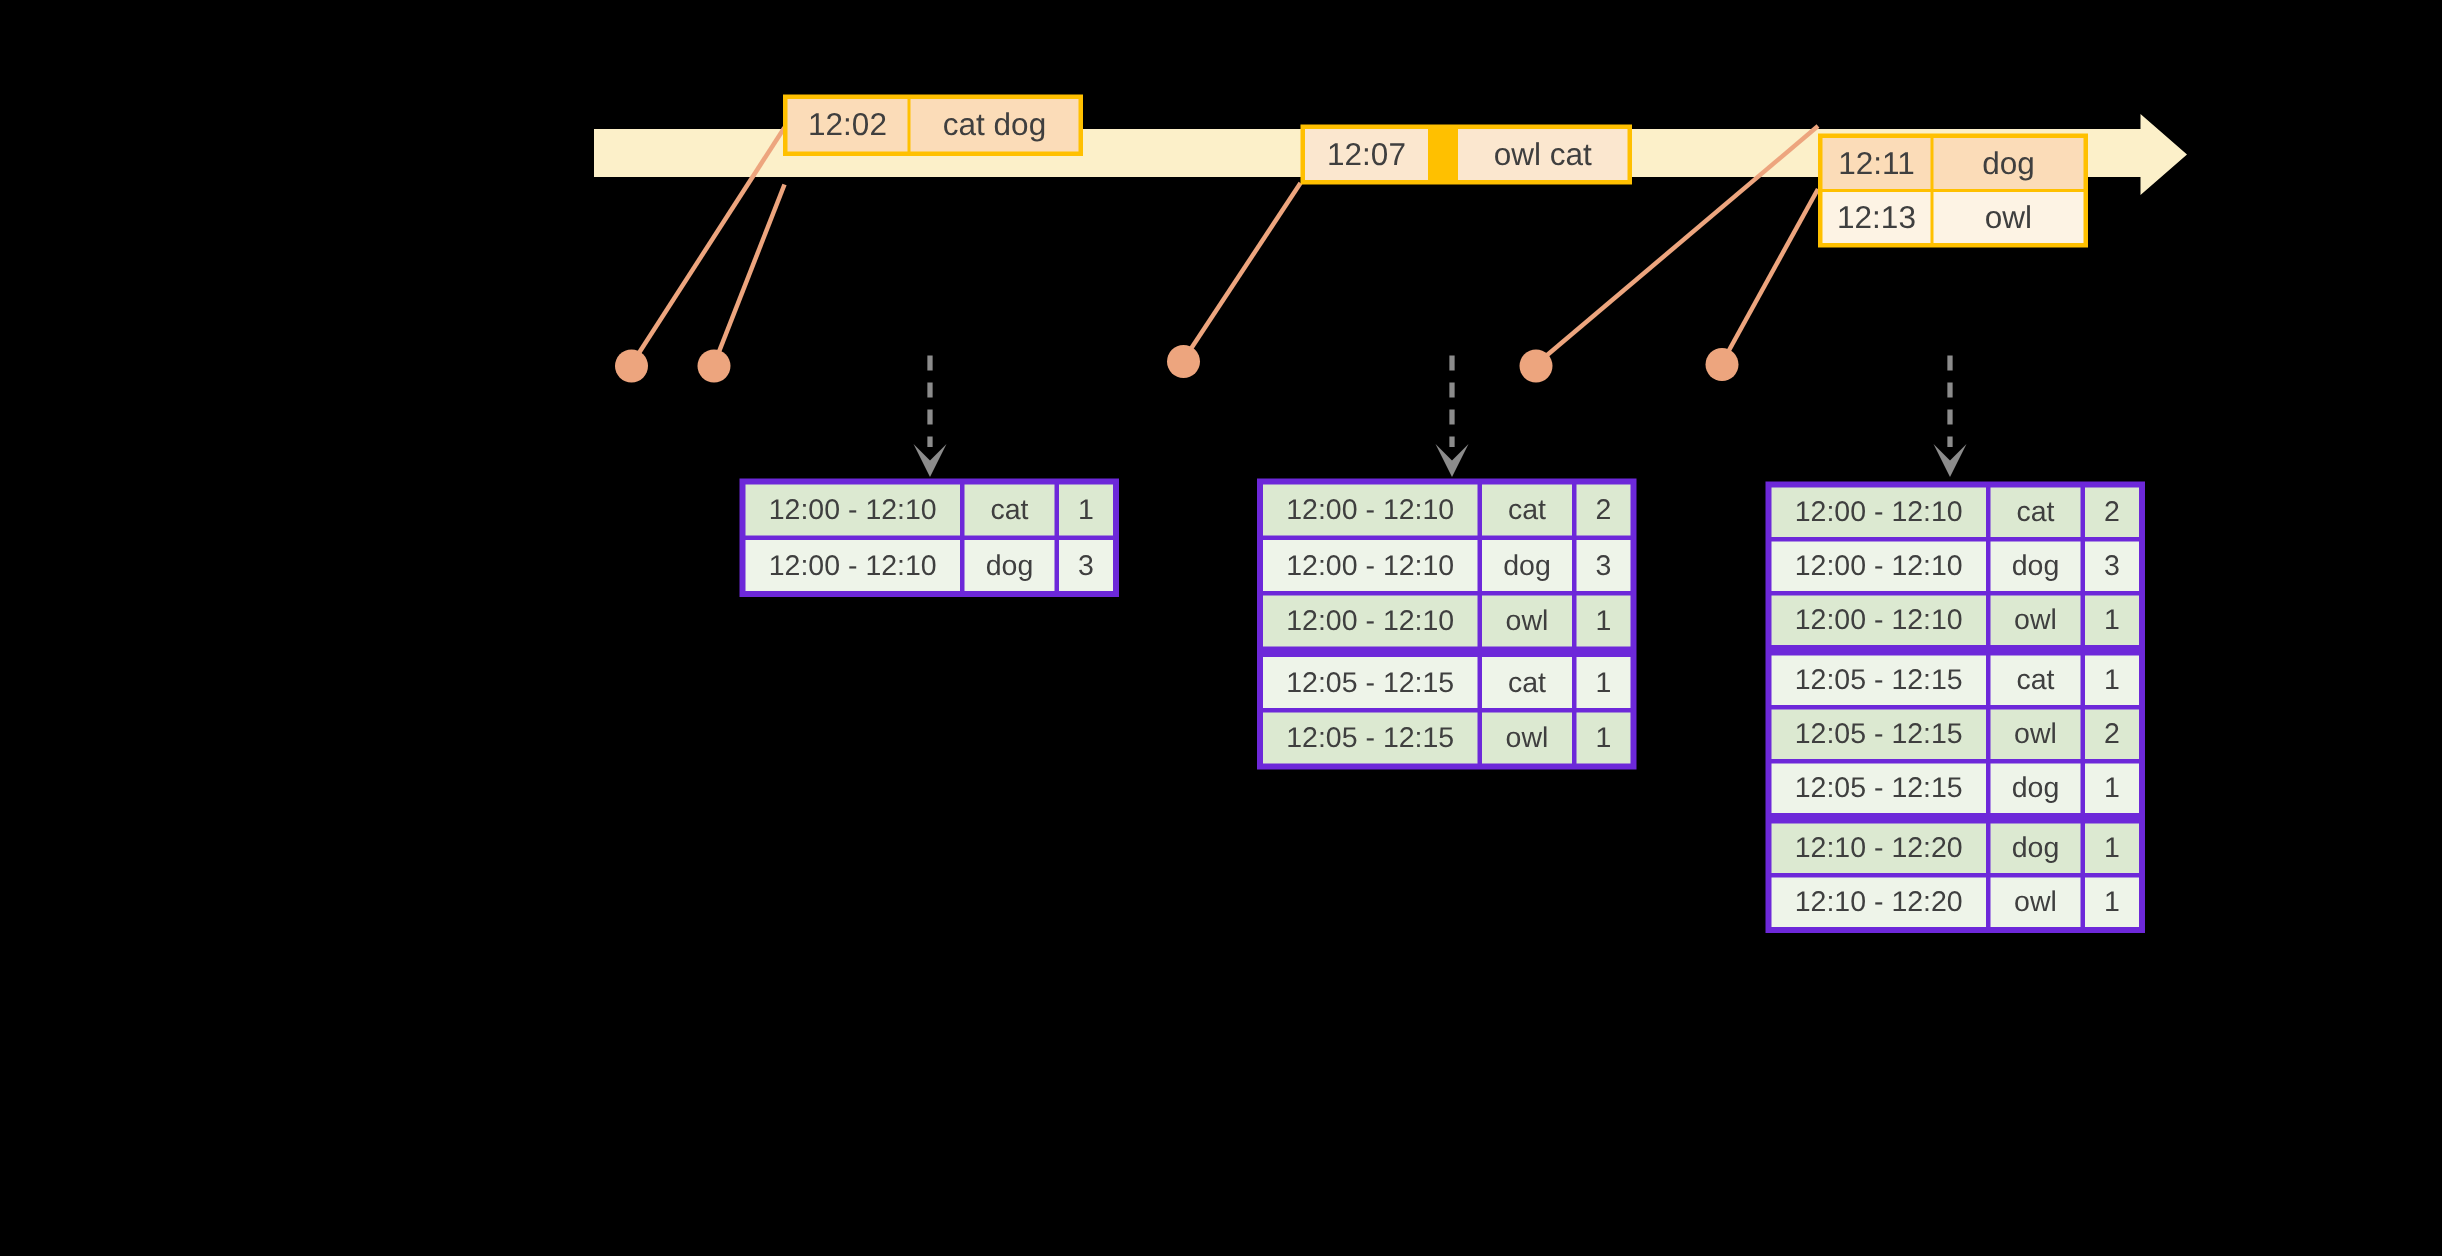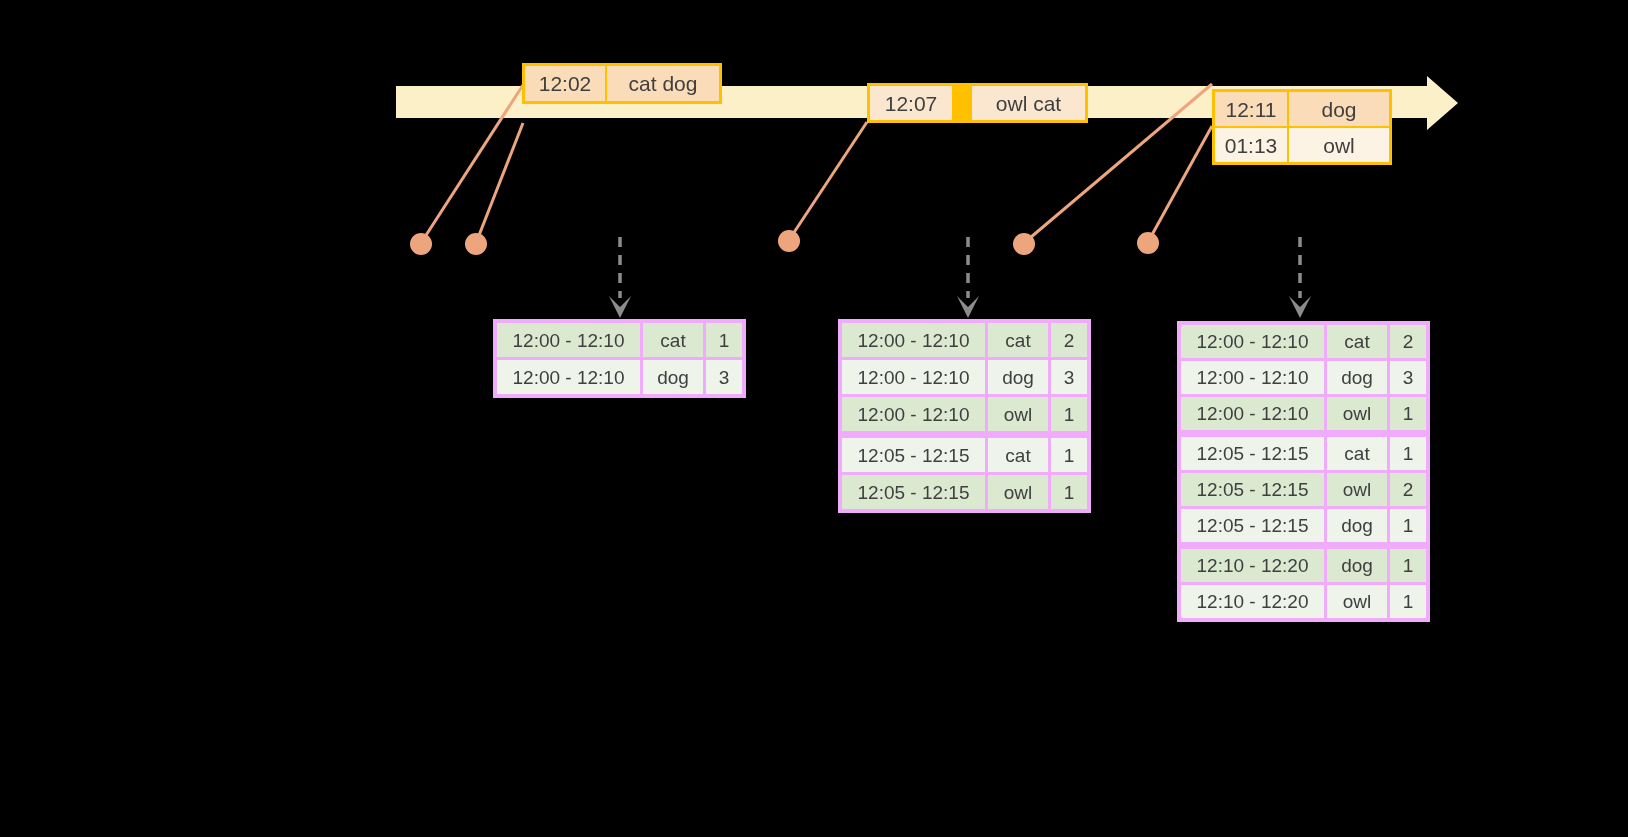--- a/index.html
+++ b/index.html
@@ -28,21 +28,21 @@
   #event-table-1{left:522px;top:63px;}
   #event-table-2{left:867px;top:83px;}
   #event-table-2 .tr{grid-template-columns:82px 113px;gap:20px;}
   #event-table-2 .tr:nth-child(odd) .td{background:#FBE7CF;}
   #event-table-2 .td{height:34px;}
   #event-table-3{left:1212px;top:65px;margin-top:24px;}
   #event-table-3 .tr{grid-template-columns:72px 100px;}
   #event-table-3 .td{height:34px;}
 
   
-  .result-table{background:#f0abfc;padding:4px;font-size:19px;}
+  .result-table{background:#6d28d9;padding:4px;font-size:19px;}
   .result-table .tr{grid-template-columns:143px 60px 36px;column-gap:3px;margin-top:3px;}
   .result-table .tr:first-child{margin-top:0;}
   .result-table .tr.group-start{margin-top:7px;}
   .result-table .td{height:34px;}
   .result-table .tr:nth-child(odd) .td{background:#DCE9D1;}
   .result-table .tr:nth-child(even) .td{background:#EEF4E9;}
 
   #result-table-1{left:493px;top:319px;}
   #result-table-2{left:838px;top:319px;}
   #result-table-3{left:1177px;top:321px;}
@@ -92,21 +92,21 @@
         <div class="td">owl cat</div>
       </div>
     </div>
 
   <div id="event-table-3" class="dtable event-table">
       <div class="tr">
         <div class="td">12:11</div>
         <div class="td">dog</div>
       </div>
       <div class="tr group-start">
-        <div class="td">01:13</div>
+        <div class="td">12:13</div>
         <div class="td">owl</div>
       </div>
     </div>
 
   <div id="result-table-1" class="dtable result-table">
       <div class="tr">
         <div class="td">12:00 - 12:10</div>
         <div class="td">cat</div>
         <div class="td">1</div>
       </div>

